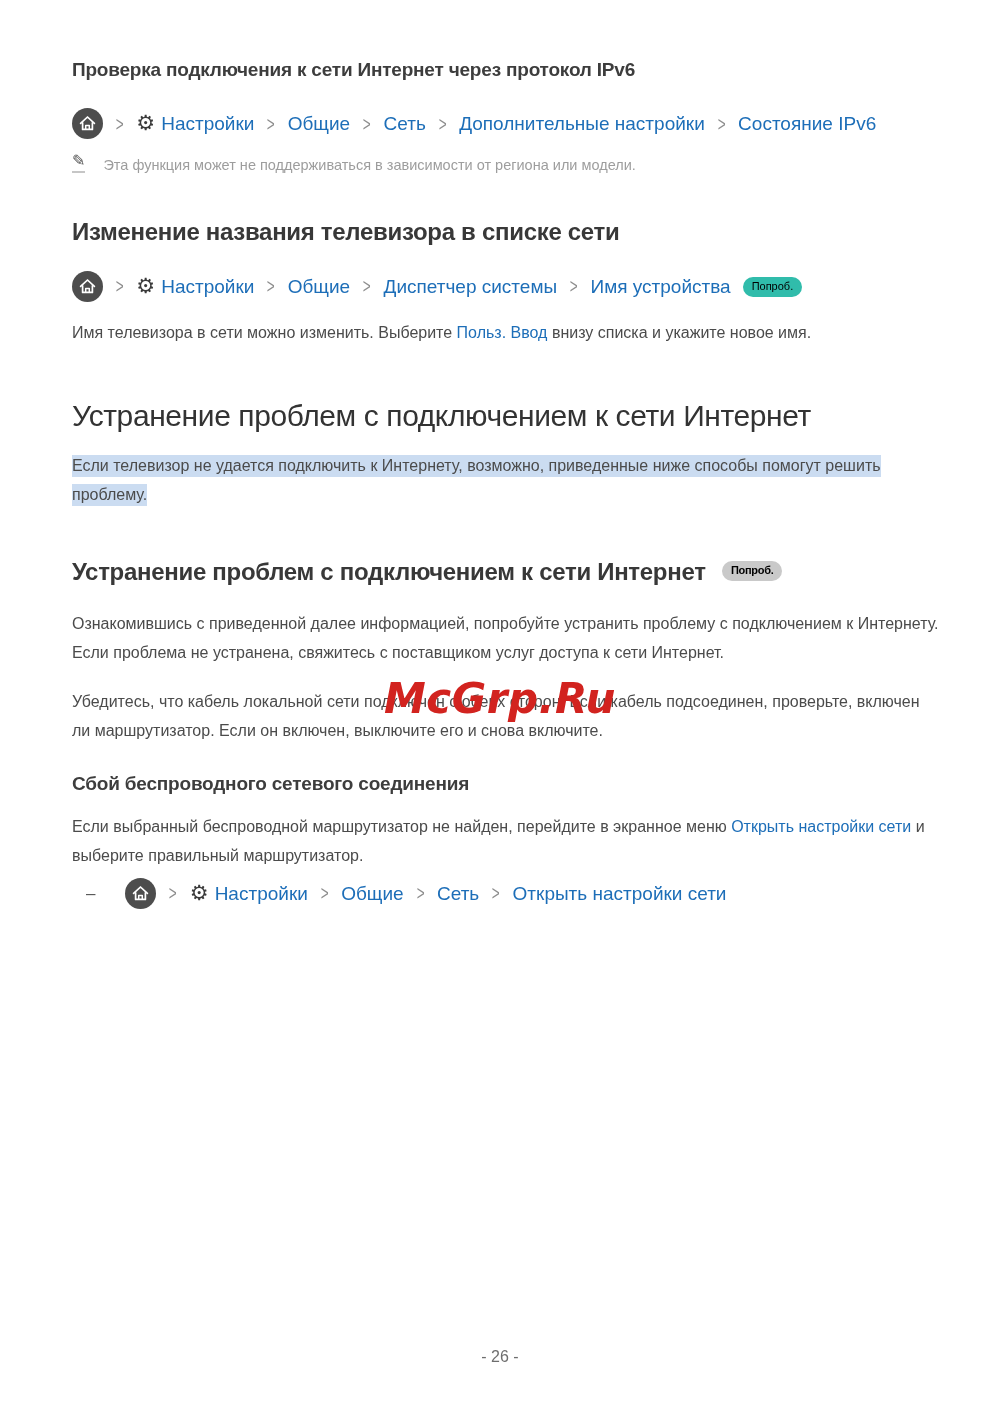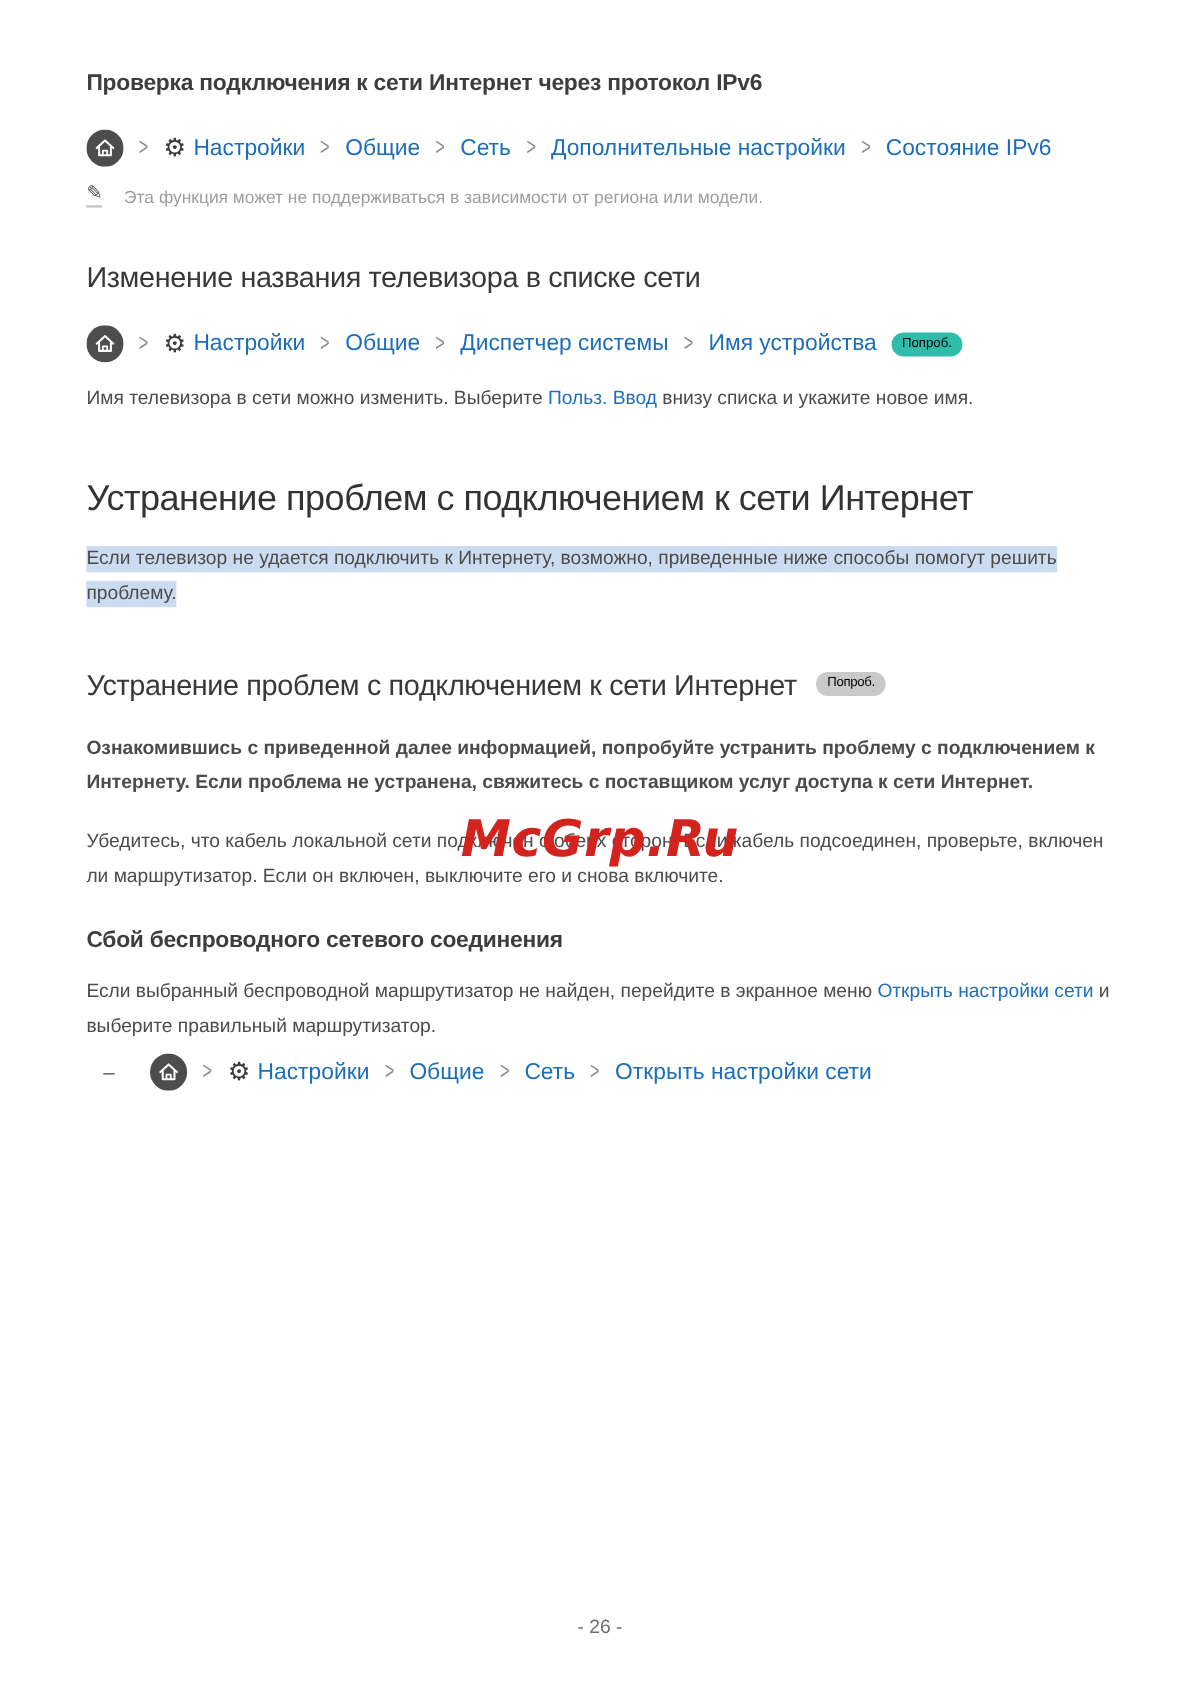--- a/index.html
+++ b/index.html
@@ -7,21 +7,21 @@
     width:1000px;height:1414px;
     font-family:"Liberation Sans",sans-serif;
     color:#4b4b4b;position:relative;overflow:hidden;
   }
   .page{
     position:relative;width:1000px;height:1320px;
     box-sizing:border-box;padding:58px 60px 0 72px;
   }
   
   .h-small{font-size:19px;font-weight:bold;color:#3d3d3d;margin:0;line-height:24px;letter-spacing:-0.2px;}
-  .h-section{font-size:24px;font-weight:400;color:#383838;margin:42px 0 0 0;line-height:30px;letter-spacing:-0.3px;}
+  .h-section{font-size:24px;font-weight:700;color:#383838;margin:42px 0 0 0;line-height:30px;letter-spacing:-0.3px;}
   .h-chapter{font-size:30px;font-weight:400;color:#333333;margin:50px 0 0 0;line-height:38px;letter-spacing:-0.4px;}
   .h-sub{font-size:19px;font-weight:bold;color:#3d3d3d;margin:34px 0 0 0;line-height:24px;letter-spacing:-0.2px;}
   
   .crumbs{display:flex;align-items:center;gap:12px;margin-top:26px;}
   .crumbs.mt2{margin-top:24px;}
   .crumbs.listed{margin-top:8px;padding-left:14px;gap:12px;}
   .crumb{color:#1d6eb8;font-size:19px;white-space:nowrap;display:inline-flex;align-items:center;gap:6px;}
   .sep{color:#8e8e8e;font-size:16px;transform:scale(0.85,1.3);display:inline-block;}
   .home-btn{display:inline-flex;width:31px;height:31px;flex:0 0 auto;}
   .gear{font-family:"DejaVu Sans",sans-serif;font-size:21px;color:#3b3b3b;line-height:1;}
@@ -31,21 +31,21 @@
   .badge-teal{background:#30bcab;}
   .badge-gray{background:#c9c9c9;}
   .h-section .badge{margin-left:10px;position:relative;top:-3px;}
   
   .note{display:flex;align-items:flex-start;gap:18px;margin-top:16px;color:#9d9d9d;font-size:14.5px;line-height:20px;}
   .pencil-wrap{display:inline-flex;flex-direction:column;align-items:center;margin-top:-2px;}
   .pencil{font-family:"DejaVu Sans",sans-serif;font-size:16px;color:#4f4f4f;line-height:1;}
   .pencil-base{width:13px;height:2px;background:#c6c6c6;margin-top:2px;}
   
   p.body{font-size:16px;line-height:29px;color:#4b4b4b;margin:16px 0 0 0;max-width:872px;}
-  p.body.mt-lg{margin-top:22px;font-weight:bold;}
+  p.body.mt-lg{margin-top:22px;}
   p.body.mt-md{margin-top:20px;}
   .inline-link{color:#1d6eb8;}
   .hl{background:#cbdcf1;padding:2px 0 3px 0;-webkit-box-decoration-break:clone;box-decoration-break:clone;}
   
   .watermark{
     position:absolute;left:384px;top:674px;
     font-size:42px;font-style:italic;font-weight:bold;
     color:#d2231f;letter-spacing:0.5px;
     font-family:"DejaVu Sans",sans-serif;
   }

